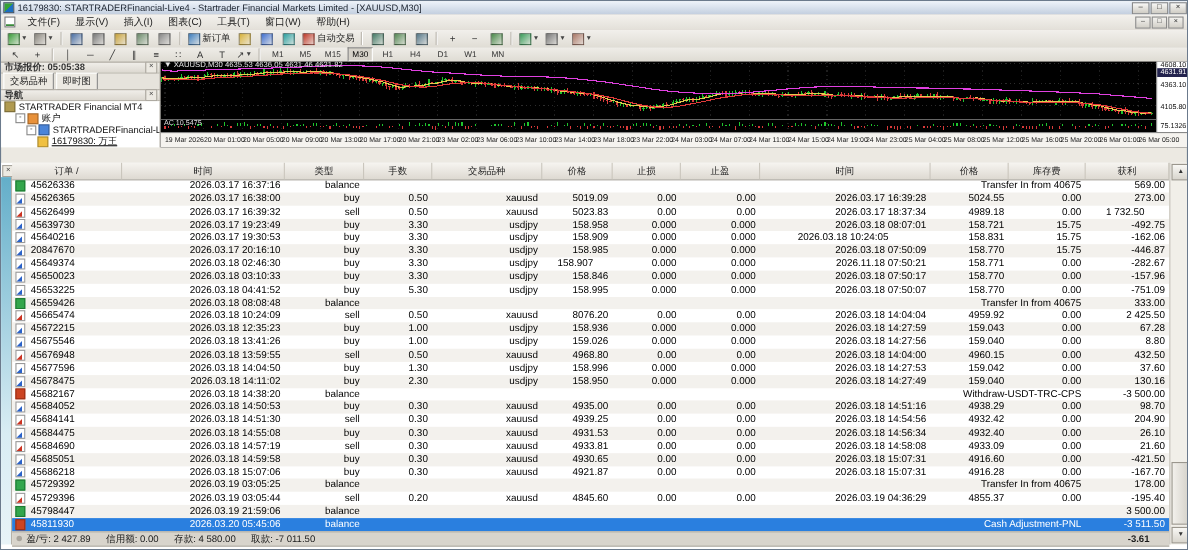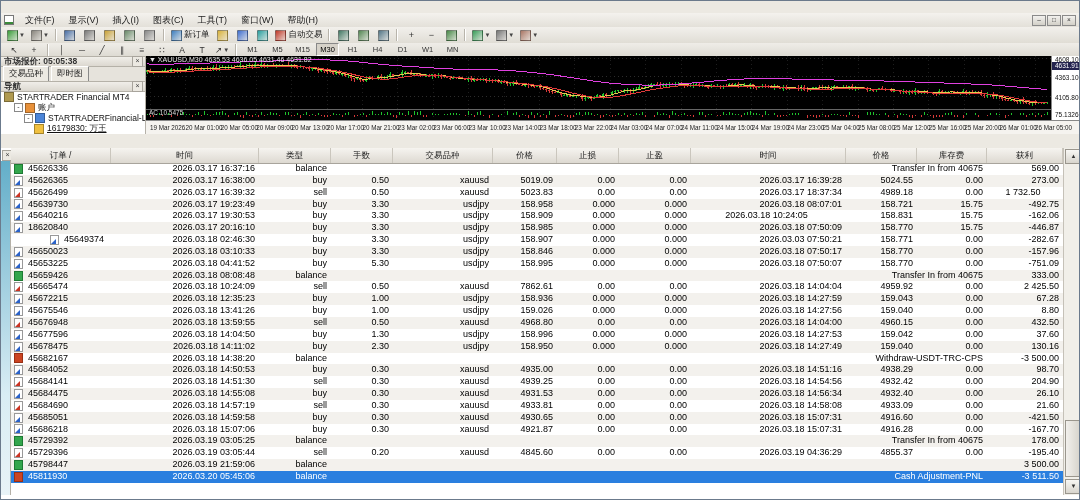--- a/index.html
+++ b/index.html
@@ -116,20 +116,29 @@
   .sarrow{position:absolute;left:1px;width:15px;height:13px;background:linear-gradient(#f8f7f4,#d8d5cd);
     border:1px solid #9a968d;font-size:6px;text-align:center;line-height:12px;color:#333;}
   #s-thumb{position:absolute;left:1px;top:272px;width:15px;height:55px;
     background:linear-gradient(90deg,#f2f0ec,#d4d1c9);border:1px solid #9a968d;}
 </style>
 </head>
 <body>
 
 <div id="app">
 
+  <div id="titlebar">
+    <div id="app-icon"></div>
+    <div id="title-text">16179830: STARTRADERFinancial-Live4 - Startrader Financial Markets Limited - [XAUUSD,M30]</div>
+    <div class="winbtns">
+      <div class="winbtn">–</div>
+      <div class="winbtn">□</div>
+      <div class="winbtn">×</div>
+    </div>
+  </div>
 
   <div id="menubar">
     <div id="menu-doc-icon"></div>
     <div id="menu-items" style="display:flex;">
         <div class="menu-item">文件(F)</div>
         <div class="menu-item">显示(V)</div>
         <div class="menu-item">插入(I)</div>
         <div class="menu-item">图表(C)</div>
         <div class="menu-item">工具(T)</div>
         <div class="menu-item">窗口(W)</div>
@@ -1376,47 +1385,47 @@
           <div class="tcell num" style="width:62px;">0.000</div>
           <div class="tcell num" style="width:72px;">0.000</div>
           <div class="tcell num" style="width:155px;text-align:center;">2026.03.18 10:24:05</div>
           <div class="tcell num" style="width:71px;">158.831</div>
           <div class="tcell num" style="width:70px;">15.75</div>
           <div class="tcell num" style="width:76px;">-162.06</div>
         </div>
         <div class="trow even">
           <div class="tcell tic" style="width:100px;">
       <span class="row-ico buy"></span>
-      <span>18620840</span>
+      <span>20847670</span>
           </div>
     <div class="tcell num" style="width:148px;">2026.03.17 20:16:10</div>
     <div class="tcell num" style="width:72px;">buy</div>
           <div class="tcell num" style="width:62px;">3.30</div>
           <div class="tcell num" style="width:100px;">usdjpy</div>
           <div class="tcell num" style="width:64px;">158.985</div>
           <div class="tcell num" style="width:62px;">0.000</div>
           <div class="tcell num" style="width:72px;">0.000</div>
           <div class="tcell num" style="width:155px;">2026.03.18 07:50:09</div>
           <div class="tcell num" style="width:71px;">158.770</div>
           <div class="tcell num" style="width:70px;">15.75</div>
           <div class="tcell num" style="width:76px;">-446.87</div>
         </div>
         <div class="trow">
-          <div class="tcell tic" style="width:100px;padding-left:36px;">
+          <div class="tcell tic" style="width:100px;">
       <span class="row-ico buy"></span>
       <span>45649374</span>
           </div>
     <div class="tcell num" style="width:148px;">2026.03.18 02:46:30</div>
     <div class="tcell num" style="width:72px;">buy</div>
           <div class="tcell num" style="width:62px;">3.30</div>
           <div class="tcell num" style="width:100px;">usdjpy</div>
-          <div class="tcell num" style="width:64px;">158.907</div>
+          <div class="tcell num" style="width:64px;text-align:center;">158.907</div>
           <div class="tcell num" style="width:62px;">0.000</div>
           <div class="tcell num" style="width:72px;">0.000</div>
-          <div class="tcell num" style="width:155px;">2026.03.03 07:50:21</div>
+          <div class="tcell num" style="width:155px;">2026.11.18 07:50:21</div>
           <div class="tcell num" style="width:71px;">158.771</div>
           <div class="tcell num" style="width:70px;">0.00</div>
           <div class="tcell num" style="width:76px;">-282.67</div>
         </div>
         <div class="trow even">
           <div class="tcell tic" style="width:100px;">
       <span class="row-ico buy"></span>
       <span>45650023</span>
           </div>
     <div class="tcell num" style="width:148px;">2026.03.18 03:10:33</div>
@@ -1460,21 +1469,21 @@
         </div>
         <div class="trow">
           <div class="tcell tic" style="width:100px;">
       <span class="row-ico sell"></span>
       <span>45665474</span>
           </div>
     <div class="tcell num" style="width:148px;">2026.03.18 10:24:09</div>
     <div class="tcell num" style="width:72px;">sell</div>
           <div class="tcell num" style="width:62px;">0.50</div>
           <div class="tcell num" style="width:100px;">xauusd</div>
-          <div class="tcell num" style="width:64px;">7862.61</div>
+          <div class="tcell num" style="width:64px;">8076.20</div>
           <div class="tcell num" style="width:62px;">0.00</div>
           <div class="tcell num" style="width:72px;">0.00</div>
           <div class="tcell num" style="width:155px;">2026.03.18 14:04:04</div>
           <div class="tcell num" style="width:71px;">4959.92</div>
           <div class="tcell num" style="width:70px;">0.00</div>
           <div class="tcell num" style="width:76px;">2 425.50</div>
         </div>
         <div class="trow even">
           <div class="tcell tic" style="width:100px;">
       <span class="row-ico buy"></span>
@@ -1713,20 +1722,28 @@
           <div class="tcell tic" style="width:100px;">
       <span class="row-ico balr"></span>
       <span>45811930</span>
           </div>
     <div class="tcell num" style="width:148px;">2026.03.20 05:45:06</div>
     <div class="tcell num" style="width:72px;">balance</div>
           <div class="tcell num" style="width:656px;">Cash Adjustment-PNL</div>
       <div class="tcell num" style="width:76px;">-3 511.50</div>
         </div>
       </div>
+    <div id="t-summary">
+      <span class="dot"></span>
+      <span class="part">盈/亏: 2 427.89</span>
+      <span class="part">信用额: 0.00</span>
+      <span class="part">存款: 4 580.00</span>
+      <span class="part">取款: -7 011.50</span>
+      <span class="total">-3.61</span>
+    </div>
     <div id="t-scroll">
       <div class="sarrow" style="top:1px;">▲</div>
       <div id="s-thumb"></div>
       <div class="sarrow" style="bottom:1px;">▼</div>
     </div>
   </div>
 
 </div>
 
 </body></html>

